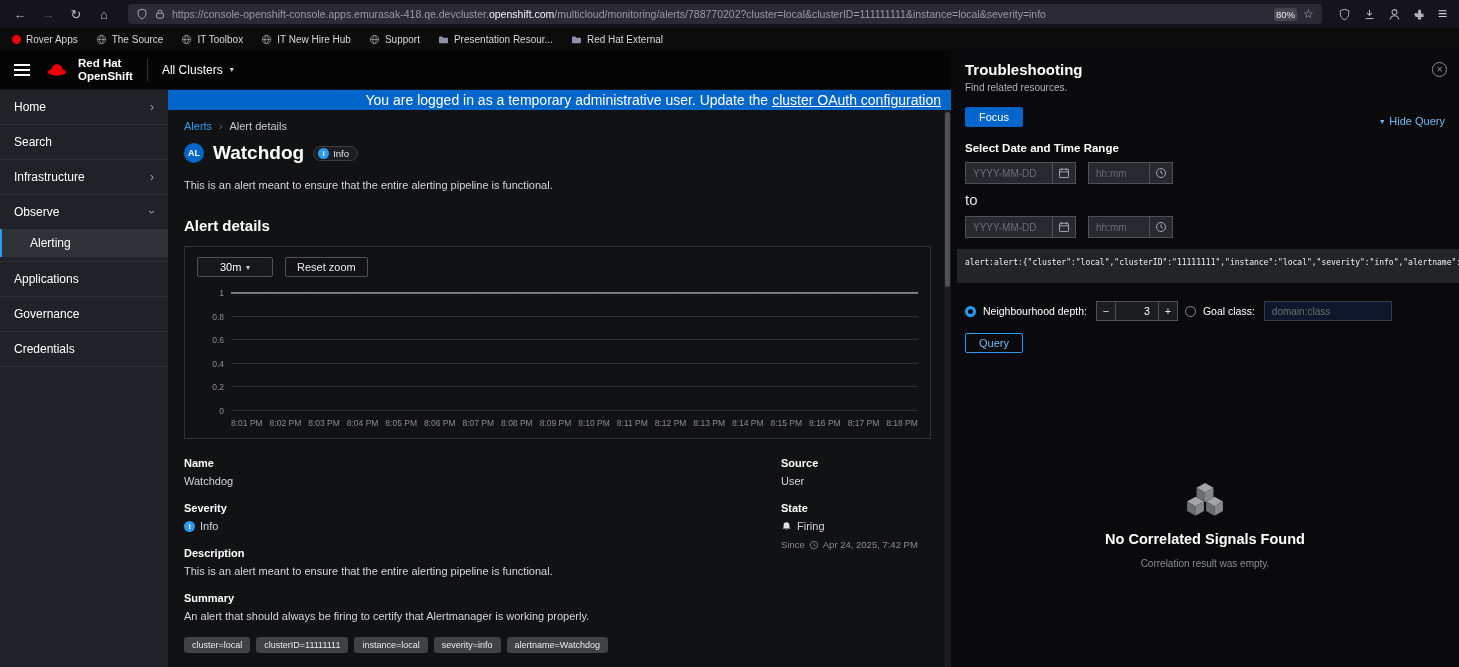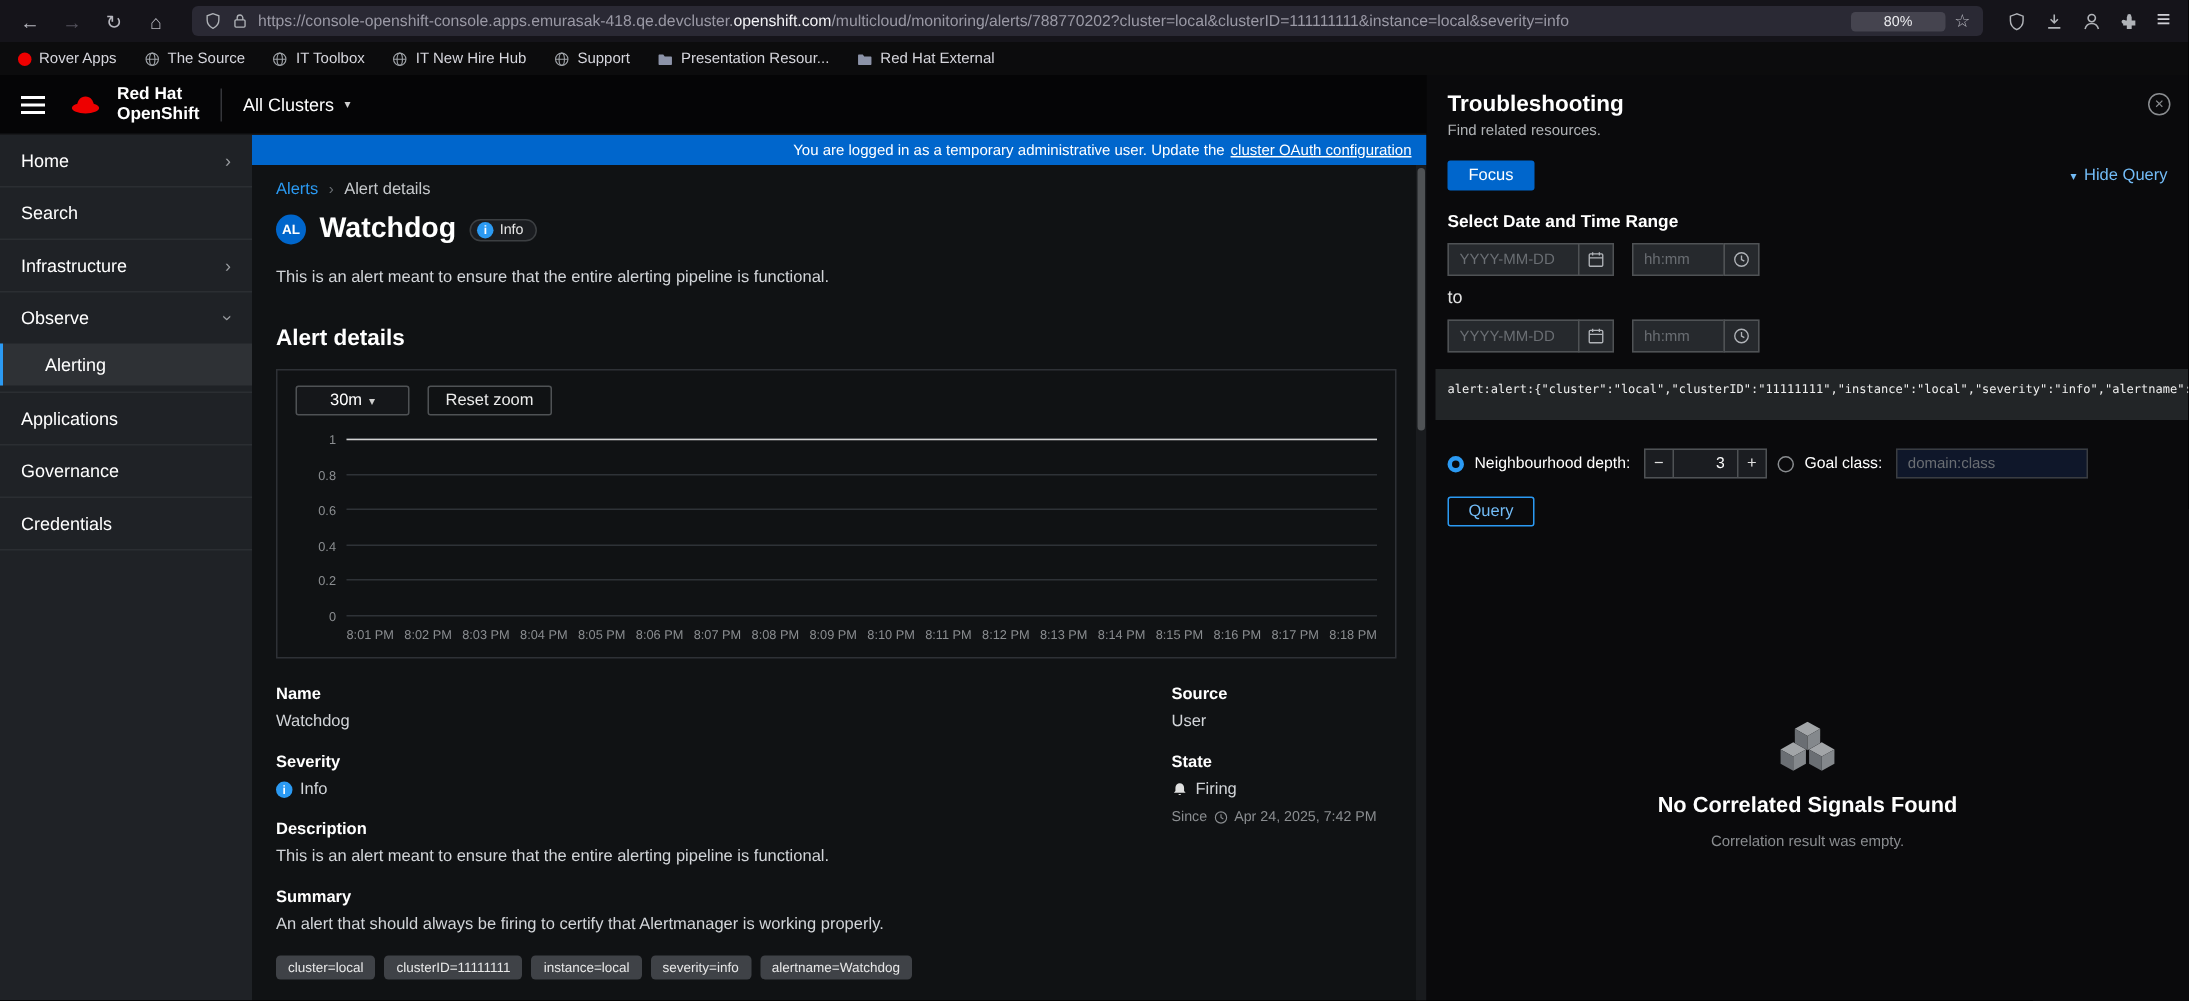--- a/index.html
+++ b/index.html
@@ -8,21 +8,21 @@
   svg { display:block; }
   button, input { font-family:"Liberation Sans", sans-serif; }
 
   
   .browser-top { height:28px; background:#15141a; display:flex; align-items:center; padding:0 8px; gap:4px; }
   .nav-glyph { color:#b8b8c0; font-size:13px; width:24px; text-align:center; }
   .nav-glyph.dim { color:#55545e; }
   .urlbar { flex:1; height:20px; background:#2a2934; border-radius:4px; display:flex; align-items:center; padding:0 8px; gap:6px; margin:0 8px; min-width:0; }
   .url-text { flex:1; font-size:10.5px; color:#9a99a5; white-space:nowrap; overflow:hidden; }
   .url-text .domain { color:#f2f2f5; }
-  .zoom-chip { background:#45444f; border-radius:3px; padding:1px 22px; font-size:9.5px; color:#ededf0; flex-shrink:0; }
+  .zoom-chip { background:#45444f; border-radius:3px; padding:1px 2px; font-size:9.5px; color:#ededf0; flex-shrink:0; }
   .star { color:#b8b8c0; font-size:12px; flex-shrink:0; }
   .top-right { display:flex; align-items:center; gap:12px; padding:0 4px; }
   .menu-glyph { color:#d0d0d6; font-size:16px; }
 
   
   .bookmarks { height:22px; background:#0c0c0d; display:flex; align-items:center; padding:0 12px; gap:18px; }
   .bm-item { display:flex; align-items:center; gap:5px; font-size:10px; color:#d6d6dd; white-space:nowrap; }
   .rover-dot { width:9px; height:9px; border-radius:50%; background:#e00; }
 
   
@@ -44,21 +44,21 @@
   .nav-group { border-bottom:1px solid #2b2e32; }
   .nav-item { padding:10px 14px; display:flex; justify-content:space-between; align-items:center; }
   .chev { color:#9a9da1; font-size:12px; }
   .chev.down { display:inline-block; transform:rotate(90deg); }
   .subnav { padding-bottom:4px; }
   .subnav-item { padding:7px 14px 7px 30px; color:#d2d5d9; }
   .subnav-item.active { background:rgba(255,255,255,0.07); color:#fff; border-left:2px solid #2b9af3; padding-left:28px; }
 
   
   .main { flex:1; background:#101214; display:flex; flex-direction:column; position:relative; min-width:0; }
-  .banner { height:20px; background:#0066cc; color:#fff; font-size:10px; display:flex; align-items:center;
+  .banner { height:20px; background:#0066cc; color:#fff; font-size:14px; display:flex; align-items:center;
     justify-content:flex-end; padding:0 10px 0 6px; white-space:nowrap; overflow:hidden; }
   .banner a { color:#fff; text-decoration:underline; margin-left:4px; }
   .main-scroll { flex:1; padding:10px 20px 0 16px; overflow:hidden; }
   .breadcrumb { display:flex; align-items:center; gap:7px; font-size:11px; }
   .breadcrumb .link { color:#2b9af3; }
   .bc-sep { color:#6a6e73; font-size:10px; }
   .bc-cur { color:#c6c9cc; }
   .title-row { margin-top:10px; display:flex; align-items:center; gap:9px; }
   .alert-badge { width:20px; height:20px; border-radius:50%; background:#0066cc; color:#fff; font-size:9px; font-weight:700;
     display:flex; align-items:center; justify-content:center; }
@@ -95,33 +95,33 @@
 
   .scrollbar { position:absolute; top:20px; bottom:0; right:0; width:7px; background:#191b1e; }
   .scroll-thumb { margin:2px 1px; height:175px; background:#4f5255; border-radius:3px; }
 
   
   .panel { width:508px; background:#0a0a0c; position:relative; padding:11px 14px; font-size:11px; overflow:hidden; }
   .panel-title { font-size:15px; font-weight:700; color:#fff; }
   .panel-sub { margin-top:4px; font-size:10px; color:#b0b3b6; }
   .panel-close { position:absolute; top:12px; right:12px; width:15px; height:15px; border:1px solid #8a8d90; border-radius:50%;
     color:#8a8d90; font-size:8px; display:flex; align-items:center; justify-content:center; }
-  .focus-row { margin-top:14px; display:flex; justify-content:space-between; align-items:center; }
+  .focus-row { margin-top:14px; display:flex; justify-content:space-between; align-items:flex-end; }
   .btn-focus { background:#0066cc; border:none; color:#fff; font-size:11px; padding:4px 14px; border-radius:2px; }
   .hide-query { color:#73bcf7; display:flex; align-items:center; gap:5px; font-size:11px; }
   .hide-query .caret { font-size:8px; }
   .dt-title { margin-top:15px; font-size:11.5px; font-weight:700; color:#fff; }
   .dt-row { margin-top:8px; display:flex; align-items:center; }
   .tinput { background:#26292d; border:1px solid #4f5255; color:#e0e0e0; font-size:10px; padding:3px 7px; height:22px; }
   .tinput::placeholder { color:#6a6e73; }
   .date-input { width:88px; }
   .time-input { width:62px; margin-left:12px; }
   .icon-btn { width:24px; height:22px; border:1px solid #4f5255; background:#26292d; margin-left:-1px;
     display:flex; align-items:center; justify-content:center; }
-  .to-label { margin-top:7px; font-size:12px; color:#e0e0e0; }
+  .to-label { margin-top:7px; font-size:15px; color:#e0e0e0; }
   .query-box { margin:11px -14px 0 -8px; background:#222527; border:none; color:#f0f0f0;
     font-family:"DejaVu Sans Mono", monospace; font-size:8px; padding:9px 8px 15px; width:calc(100% + 22px);
     resize:none; height:34px; overflow:hidden; white-space:nowrap; }
   .radio-row { margin-top:16px; display:flex; align-items:center; gap:7px; white-space:nowrap; }
   .radio { width:11px; height:11px; border-radius:50%; flex-shrink:0; }
   .radio.sel { border:3px solid #2b9af3; }
   .radio.unsel { border:1px solid #8a8d90; }
   .radio-label { font-size:10.5px; color:#fff; }
   .stepper { display:flex; margin-left:2px; }
   .step-btn { width:20px; height:20px; border:1px solid #4f5255; background:#1b1d21; color:#e0e0e0; font-size:11px;

